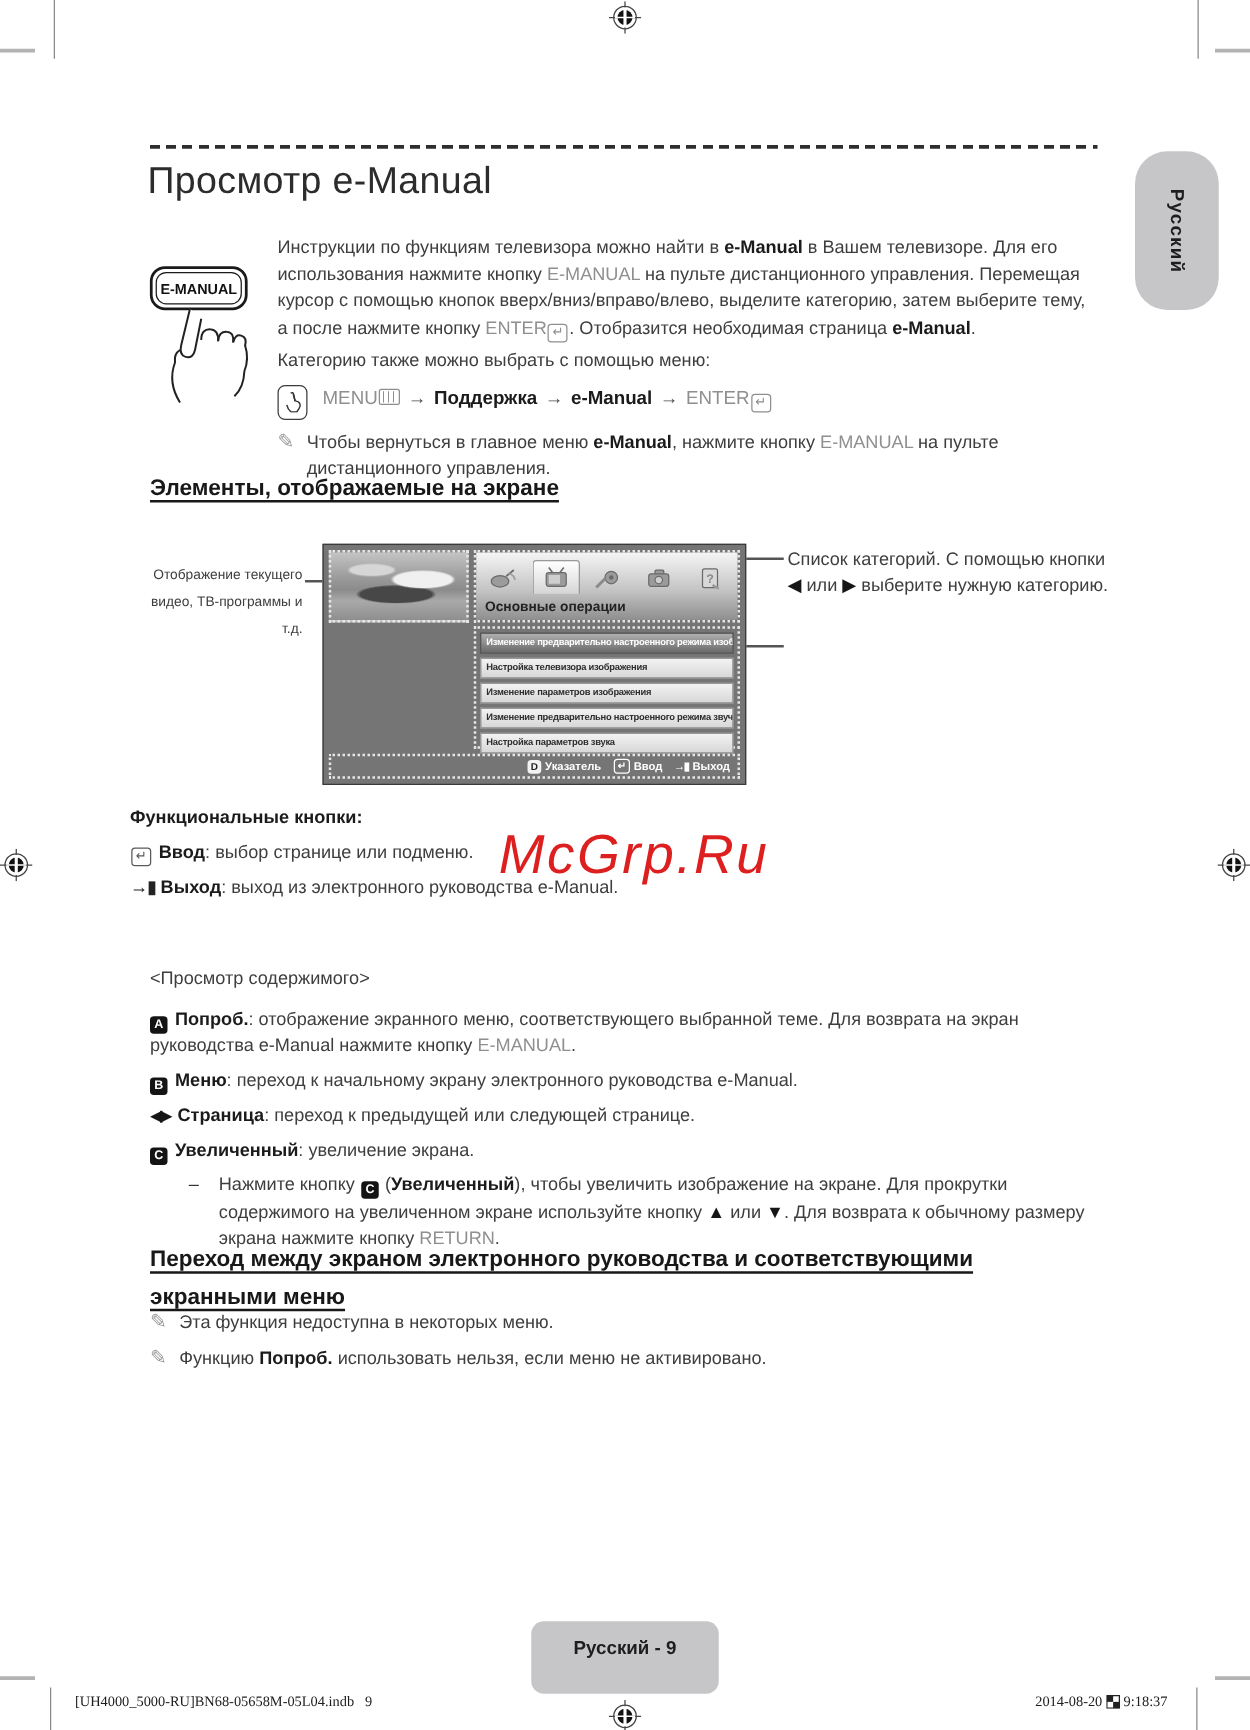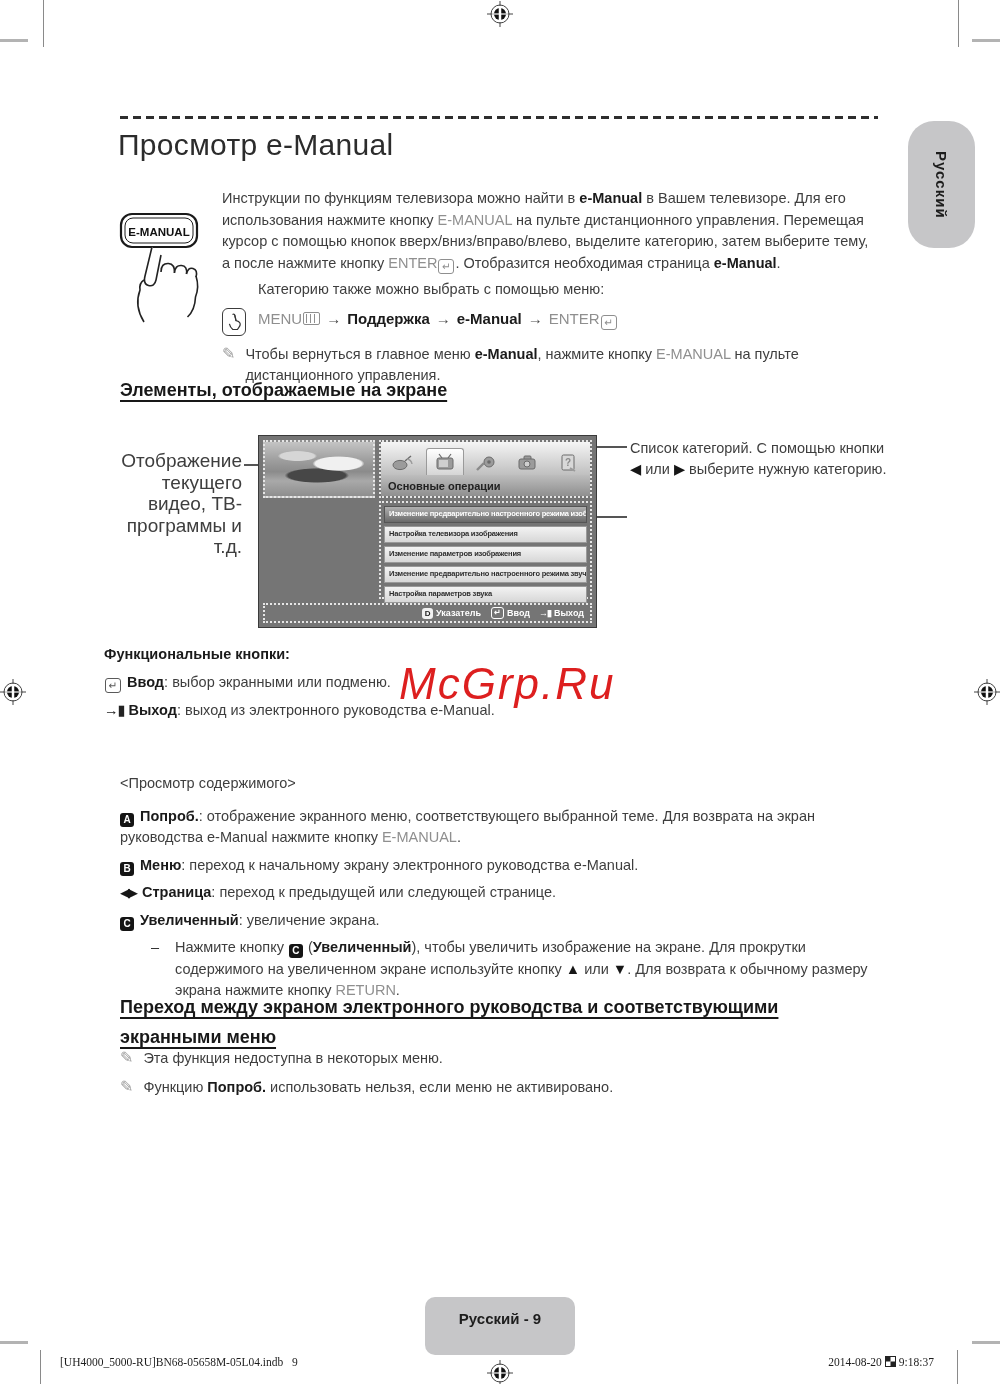--- a/index.html
+++ b/index.html
@@ -13,21 +13,21 @@
   .dashline{position:absolute;left:120px;top:116px;width:758px;height:3px;
     background:repeating-linear-gradient(90deg,#2e2e2e 0 8px,transparent 8px 13px);}
   .title{position:absolute;left:118px;top:128px;font-size:30px;color:#2c2c2c;letter-spacing:.3px;}
   .lang-tab{position:absolute;left:908px;top:121px;width:67px;height:127px;background:#c6c6c8;
     border-radius:26px;display:flex;align-items:center;justify-content:center;}
   .lang-tab span{writing-mode:vertical-rl;font-weight:bold;font-size:15px;color:#1d1d1d;letter-spacing:1px;}
   
   .illus{position:absolute;left:118px;top:206px;}
   .intro{position:absolute;left:222px;top:188px;width:655px;font-size:14.5px;line-height:21.5px;}
   .intro p{margin:0;}
-  .intro .p2{margin-top:5px;margin-left:36px;}
+  .intro .p2{margin-top:5px;}
   b{font-weight:700;color:#1b1b1b;}
   .kw{color:#8f8f8f;}
   .menu-path{margin-top:7px;display:flex;align-items:flex-start;font-size:15px;color:#8f8f8f;}
   .hand-box{display:inline-flex;align-items:center;justify-content:center;width:22px;height:26px;
     border:1.6px solid #3c3c3c;border-radius:6px;margin-right:12px;flex:none;}
   .arr{color:#4a4a4a;margin:0 6px;}
   .menu-ic{display:inline-block;width:15px;height:11px;border:1.5px solid #8f8f8f;border-radius:2px;
     position:relative;vertical-align:-1px;margin-left:1px;}
   .menu-ic::before{content:"";position:absolute;left:2px;right:2px;top:1px;bottom:1px;
     background:repeating-linear-gradient(90deg,#8f8f8f 0 1.5px,transparent 1.5px 4px);}
@@ -37,21 +37,21 @@
   .exit-ic{font-style:normal;letter-spacing:-1px;}
   .exit-ic::before{content:"→▮";}
   .note-row{margin-top:8px;display:flex;}
   .pencil{color:#9a9a9a;font-size:16px;line-height:20px;margin-right:10px;flex:none;}
   .note-txt{width:560px;}
   
   .h-underline{position:absolute;left:120px;font-size:18px;font-weight:bold;color:#181818;
     text-decoration:underline;text-decoration-thickness:1.5px;text-underline-offset:4px;}
   
   .dg-left-label{position:absolute;left:112px;top:450px;width:130px;text-align:right;
-    font-size:19px;line-height:21.5px;color:#3e3e3e;}
+    font-size:11px;line-height:21.5px;color:#3e3e3e;}
   .connector{position:absolute;border-top:2px solid #555;}
   .dg-right{position:absolute;left:630px;width:258px;font-size:14.5px;line-height:20.5px;}
   .tv{position:absolute;left:258px;top:435px;width:339px;height:193px;background:#757575;
     border:1px solid #3a3a3a;box-sizing:border-box;}
   .dotted{border:2px dotted #e6e6e6;box-sizing:border-box;}
   .tv-thumb{position:absolute;left:4px;top:4px;width:112px;height:58px;
     background:
       radial-gradient(ellipse 42px 12px at 68% 40%, #f0f0f0 0 55%, rgba(0,0,0,0) 62%),
       radial-gradient(ellipse 34px 9px at 30% 26%, #d6d6d6 0 50%, rgba(0,0,0,0) 58%),
       radial-gradient(ellipse 52px 12px at 48% 62%, #474747 0 55%, rgba(0,0,0,0) 62%),
@@ -260,21 +260,21 @@
           <span>Выход</span>
         </span>
     </div>
   </div>
 
   <div class="dg-right" style="top:438px;"><span>Список категорий. С помощью кнопки </span><span style="color:#161616">◀</span><span> или </span><span style="color:#161616">▶</span><span> выберите нужную категорию.</span></div>
 
 
   <div class="fn">
     <p class="fn-h">Функциональные кнопки:</p>
-    <p><i class="enter-ic" style="margin-right:6px;"></i><b>Ввод</b><span>: выбор экранными или подменю.</span></p>
+    <p><i class="enter-ic" style="margin-right:6px;"></i><b>Ввод</b><span>: выбор странице или подменю.</span></p>
     <p><i class="exit-ic"></i><b>Выход</b><span>: выход из электронного руководства e-Manual.</span></p>
   </div>
 
   <div class="watermark">McGrp.Ru</div>
 
   <div class="content">
     <p class="hdr">&lt;Просмотр содержимого&gt;</p>
     <p class="rowA"><i class="cap">A</i><b>Попроб.</b><span>: отображение экранного меню, соответствующего выбранной теме. Для возврата на экран руководства e-Manual нажмите кнопку </span><span class="kw">E-MANUAL</span><span>.</span></p>
     <p><i class="cap">B</i><b>Меню</b><span>: переход к начальному экрану электронного руководства e-Manual.</span></p>
     <p><i class="lr-ic">◀▶</i><b>Страница</b><span>: переход к предыдущей или следующей странице.</span></p>

